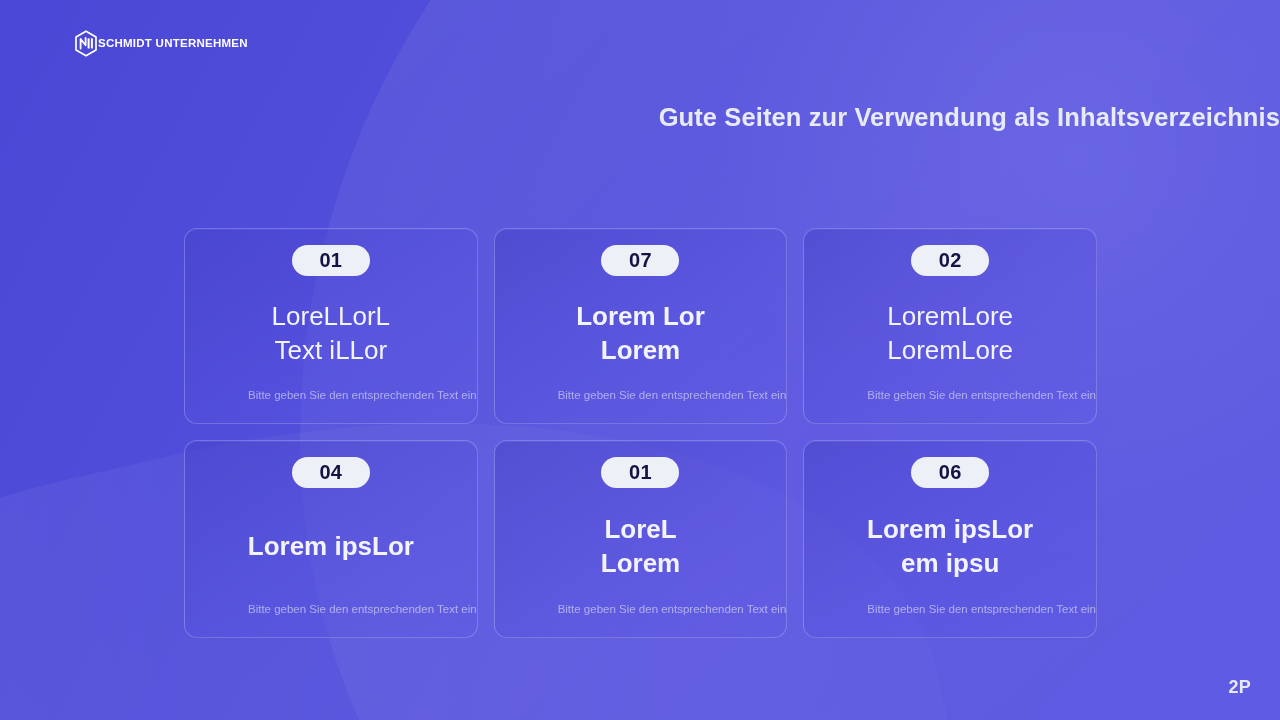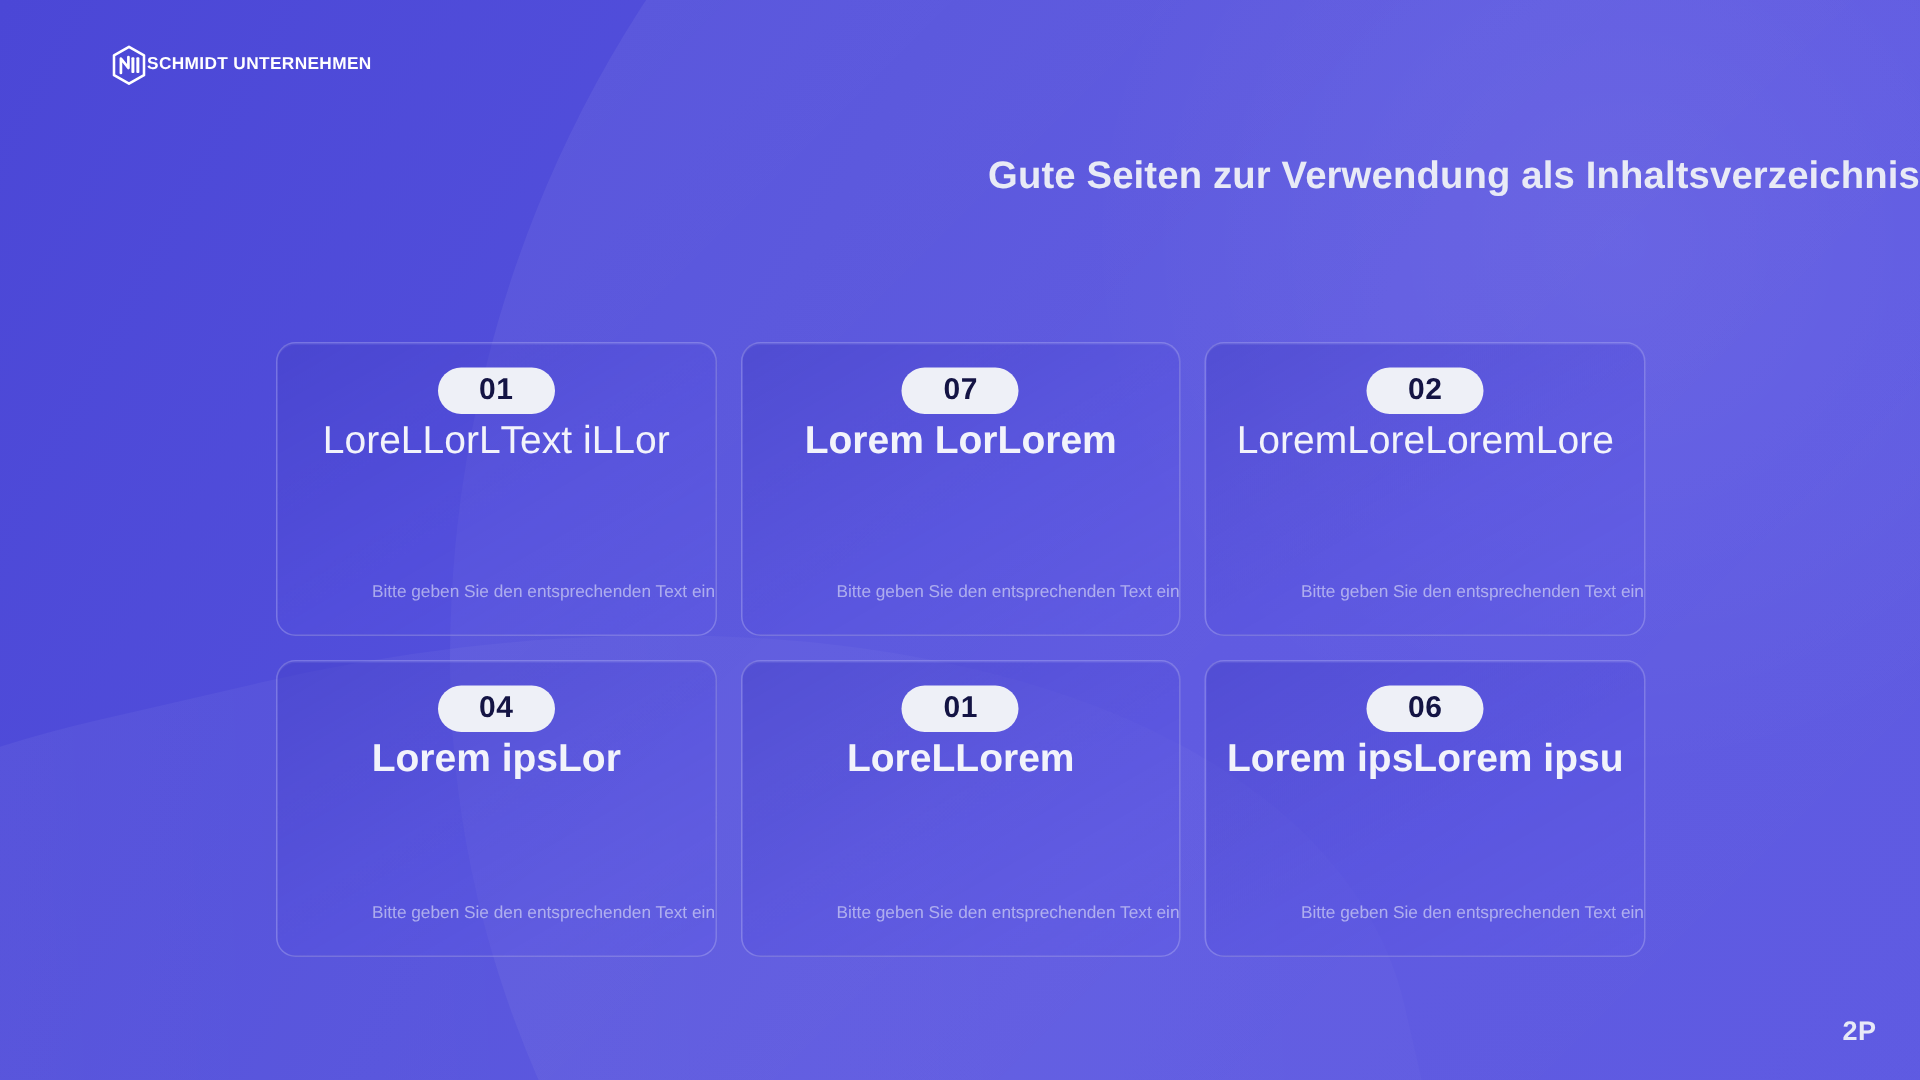--- a/index.html
+++ b/index.html
@@ -114,22 +114,22 @@
     letter-spacing:0.3px;
     display:flex;
     align-items:center;
     justify-content:center;
     flex:0 0 auto;
   }
 
   .card-title {
     flex:1 1 auto;
     display:flex;
-    flex-direction:row;
-    align-items:flex-start;
+    flex-direction:column;
+    align-items:center;
     justify-content:center;
     color:#f2f3fb;
     font-size:26px;
     line-height:1.31;
     text-align:center;
     padding:0 14px;
     width:100%;
   }
   .card-title.bold { font-weight:bold; }
   .card-title.regular { font-weight:normal; }

